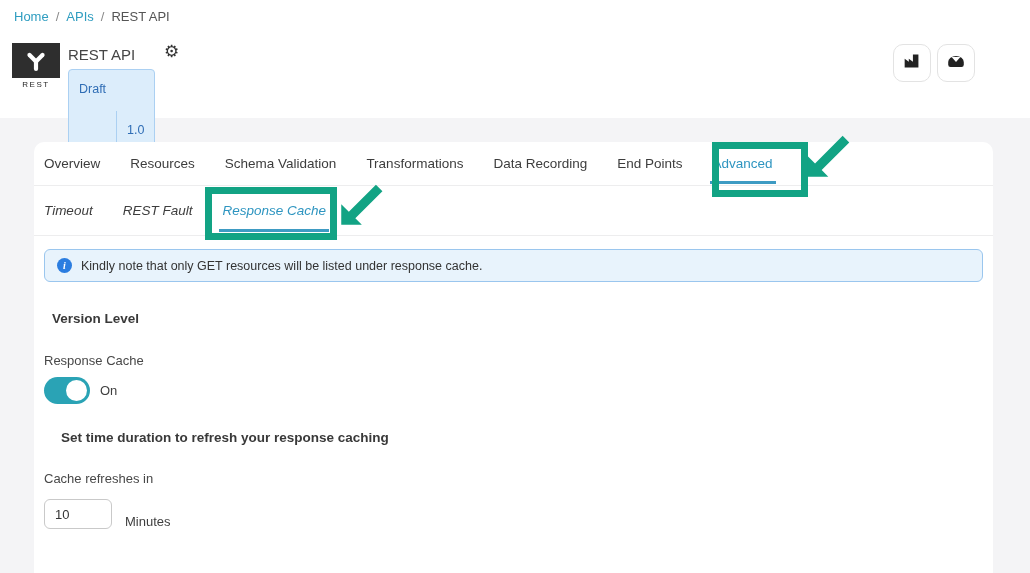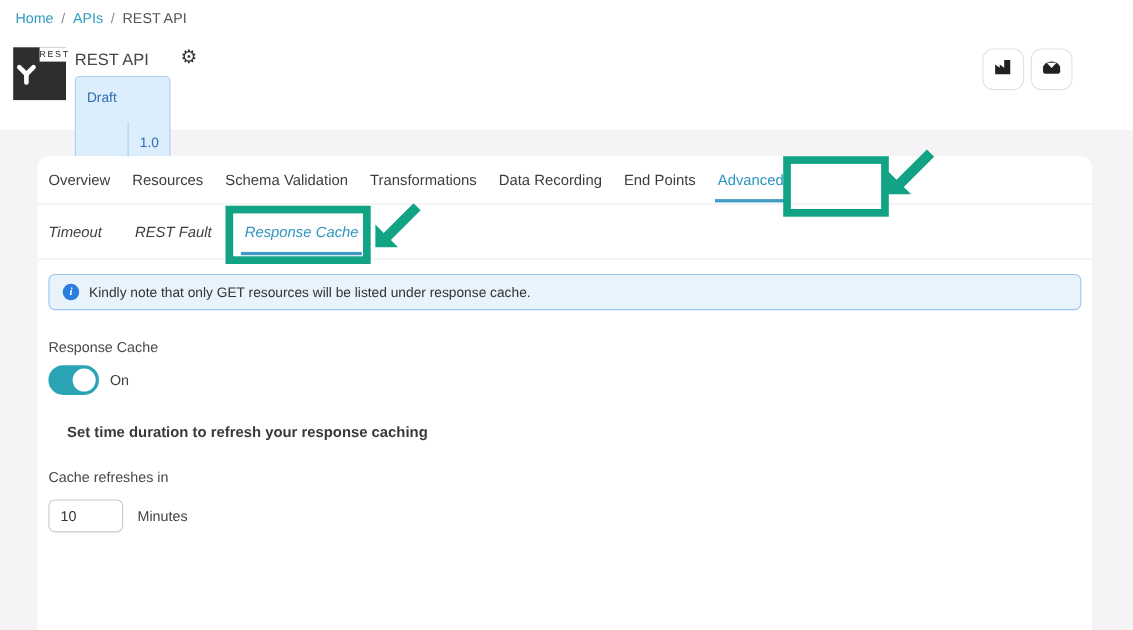--- a/index.html
+++ b/index.html
@@ -6,37 +6,37 @@
   html,body { width:1030px; height:573px; overflow:hidden; }
   body { position:relative; background:#f4f4f6; font-family:"Liberation Sans", sans-serif; color:#3d3d3d; }
 
   
   .header { position:absolute; left:0; top:0; width:1030px; height:118px; background:#ffffff; }
   .breadcrumb { position:absolute; left:14px; top:9px; display:flex; align-items:center; gap:7px; font-size:13px; }
   .crumb-link { color:#2f9dc0; cursor:pointer; }
   .crumb-sep { color:#8a8a8a; }
   .crumb-current { color:#555; }
 
-  .api-tile { position:absolute; left:12px; top:43px; width:48px; height:48px; background:#2e2e2e; display:flex; flex-direction:row; }
+  .api-tile { position:absolute; left:12px; top:43px; width:48px; height:48px; background:#2e2e2e; display:flex; flex-direction:column; }
   .tile-glyph { flex:1; display:flex; align-items:center; justify-content:center; }
   .tile-label { height:13px; line-height:13px; background:#fff; color:#1f1f1f; font-size:8px; text-align:center; letter-spacing:1.5px; }
 
   .api-title { position:absolute; left:68px; top:46px; font-size:15px; color:#454545; }
   .gear { position:absolute; left:164px; top:43px; font-size:17px; color:#333; cursor:pointer; line-height:1; }
   .badge-group { position:absolute; left:68px; top:69px; display:inline-flex; background:#dcedfb; border:1px solid #abd0f2; border-radius:4px; overflow:hidden; font-size:12.5px; color:#2f6db5; }
   .badge { padding:12px 10px; }
   .badge + .badge { border-left:1px solid #abd0f2;margin-top:41px; }
 
   .header-actions { position:absolute; left:893px; top:44px; display:flex; gap:6px; }
   .icon-btn { width:38px; height:38px; background:#fff; border:1px solid #e3e3e3; border-radius:10px; display:flex; align-items:center; justify-content:center; cursor:pointer; }
 
   
   .card { position:absolute; left:34px; top:142px; width:959px; height:431px; background:#ffffff; border-radius:10px 10px 0 0; }
 
-  .tabs-row { height:44px; border-bottom:1px solid #ededee; display:flex; gap:20px; padding-left:10px; }
+  .tabs-row { height:44px; border-bottom:1px solid #ededee; display:flex; gap:30px; padding-left:10px; }
   .subtabs-row { height:50px; border-bottom:1px solid #ededee; display:flex; gap:30px; padding-left:10px;font-style:italic; }
   .tab { display:flex; align-items:center; font-size:13.5px; color:#3d3d3d; position:relative; cursor:pointer; white-space:nowrap; }
   .tab.active { color:#2e95c0; }
   .tabs-row .tab.active::after { content:""; position:absolute; left:-3px; right:-3px; bottom:1px; height:3px; background:#3e9bc3; }
   .subtabs-row .tab.active::after { content:""; position:absolute; left:-3px; right:-3px; bottom:3px; height:3px; background:#3e9bc3; }
 
   
   .anno { position:absolute; pointer-events:none; z-index:6; }
   .anno-box { border:7px solid #12a384; background:transparent; }
   .box-advanced { left:678px; top:0px; width:96px; height:55px; }
@@ -53,21 +53,21 @@
   .section-heading { font-weight:bold; font-size:13.5px; color:#393939; margin-left:8px; line-height:16px; }
   .h1 { margin-top:29px; }
   .h2 { margin-top:26px;margin-left:17px; }
   .field-label { font-size:13px; color:#484848; line-height:16px; }
   .lbl1 { margin-top:26px; }
   .lbl2 { margin-top:25px; }
   .toggle-row { margin-top:8px; display:flex; align-items:center; gap:10px; }
   .toggle { position:relative; width:46px; height:27px; border-radius:14px; background:#2aa3b5; cursor:pointer; }
   .toggle-knob { position:absolute; top:3px; right:3px; width:21px; height:21px; border-radius:50%; background:#fff; }
   .toggle-state { font-size:13px; color:#3f3f3f; }
-  .input-row { margin-top:12px; display:flex; align-items:center; gap:13px; }
+  .input-row { margin-top:12px; display:flex; align-items:flex-end; gap:13px; }
   .num-input { width:68px; height:30px; border:1px solid #c9c9c9; border-radius:6px; padding:0 10px; font-size:13px; color:#333; font-family:"Liberation Sans", sans-serif; outline:none; }
   .unit { font-size:13px; color:#3f3f3f; }
 </style>
 </head>
 <body>
 
 <div class="header">
   <div class="breadcrumb">
     <span class="crumb-link">Home</span>
     <span class="crumb-sep">/</span>
@@ -146,20 +146,21 @@
       <path d="M3 45 L3 26 L10 33 L35 8 L41 14 L16 39 L22 45 Z" fill="#12a384"></path>
     </svg>
   </div>
 
   <div class="banner">
     <span class="info-icon">i</span>
     <span>Kindly note that only GET resources will be listed under response cache.</span>
   </div>
 
   <div class="content">
+    <div class="section-heading h1">Version Level</div>
 
     <div class="field-label lbl1">Response Cache</div>
 
     <div class="toggle-row">
       <div class="toggle">
         <div class="toggle-knob"></div>
       </div>
       <span class="toggle-state">On</span>
     </div>
 

